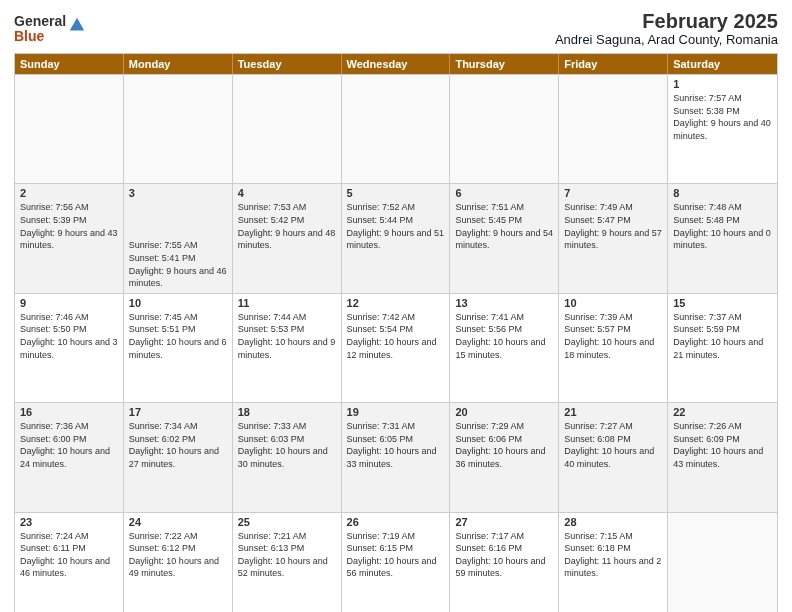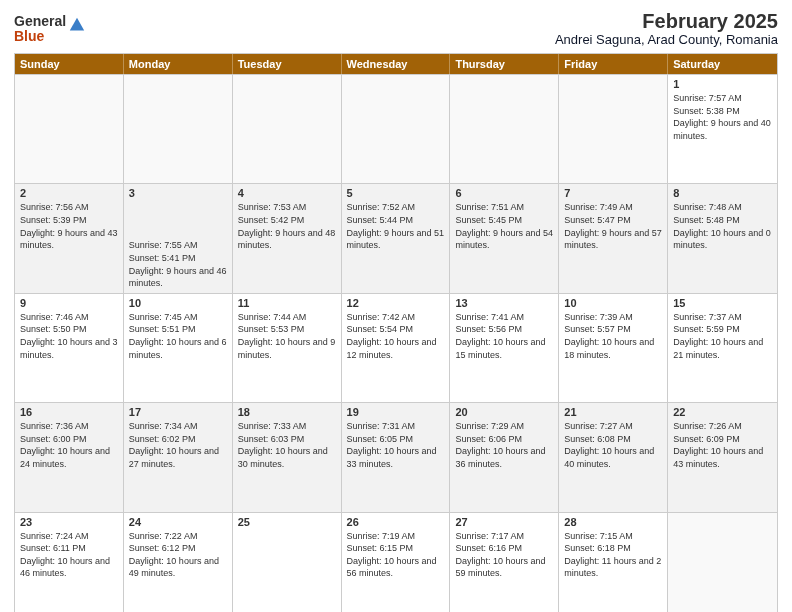--- a/index.html
+++ b/index.html
@@ -290,20 +290,23 @@
 Daylight: 10 hours and 46 minutes.</div>
           </div>
           <div class="cal-cell">
             <span class="day-num">24</span>
             <div class="cell-text" style="white-space: pre-line;">Sunrise: 7:22 AM
 Sunset: 6:12 PM
 Daylight: 10 hours and 49 minutes.</div>
           </div>
           <div class="cal-cell">
             <span class="day-num">25</span>
+            <div class="cell-text" style="white-space: pre-line;">Sunrise: 7:21 AM
+Sunset: 6:13 PM
+Daylight: 10 hours and 52 minutes.</div>
           </div>
           <div class="cal-cell">
             <span class="day-num">26</span>
             <div class="cell-text" style="white-space: pre-line;">Sunrise: 7:19 AM
 Sunset: 6:15 PM
 Daylight: 10 hours and 56 minutes.</div>
           </div>
           <div class="cal-cell">
             <span class="day-num">27</span>
             <div class="cell-text" style="white-space: pre-line;">Sunrise: 7:17 AM

